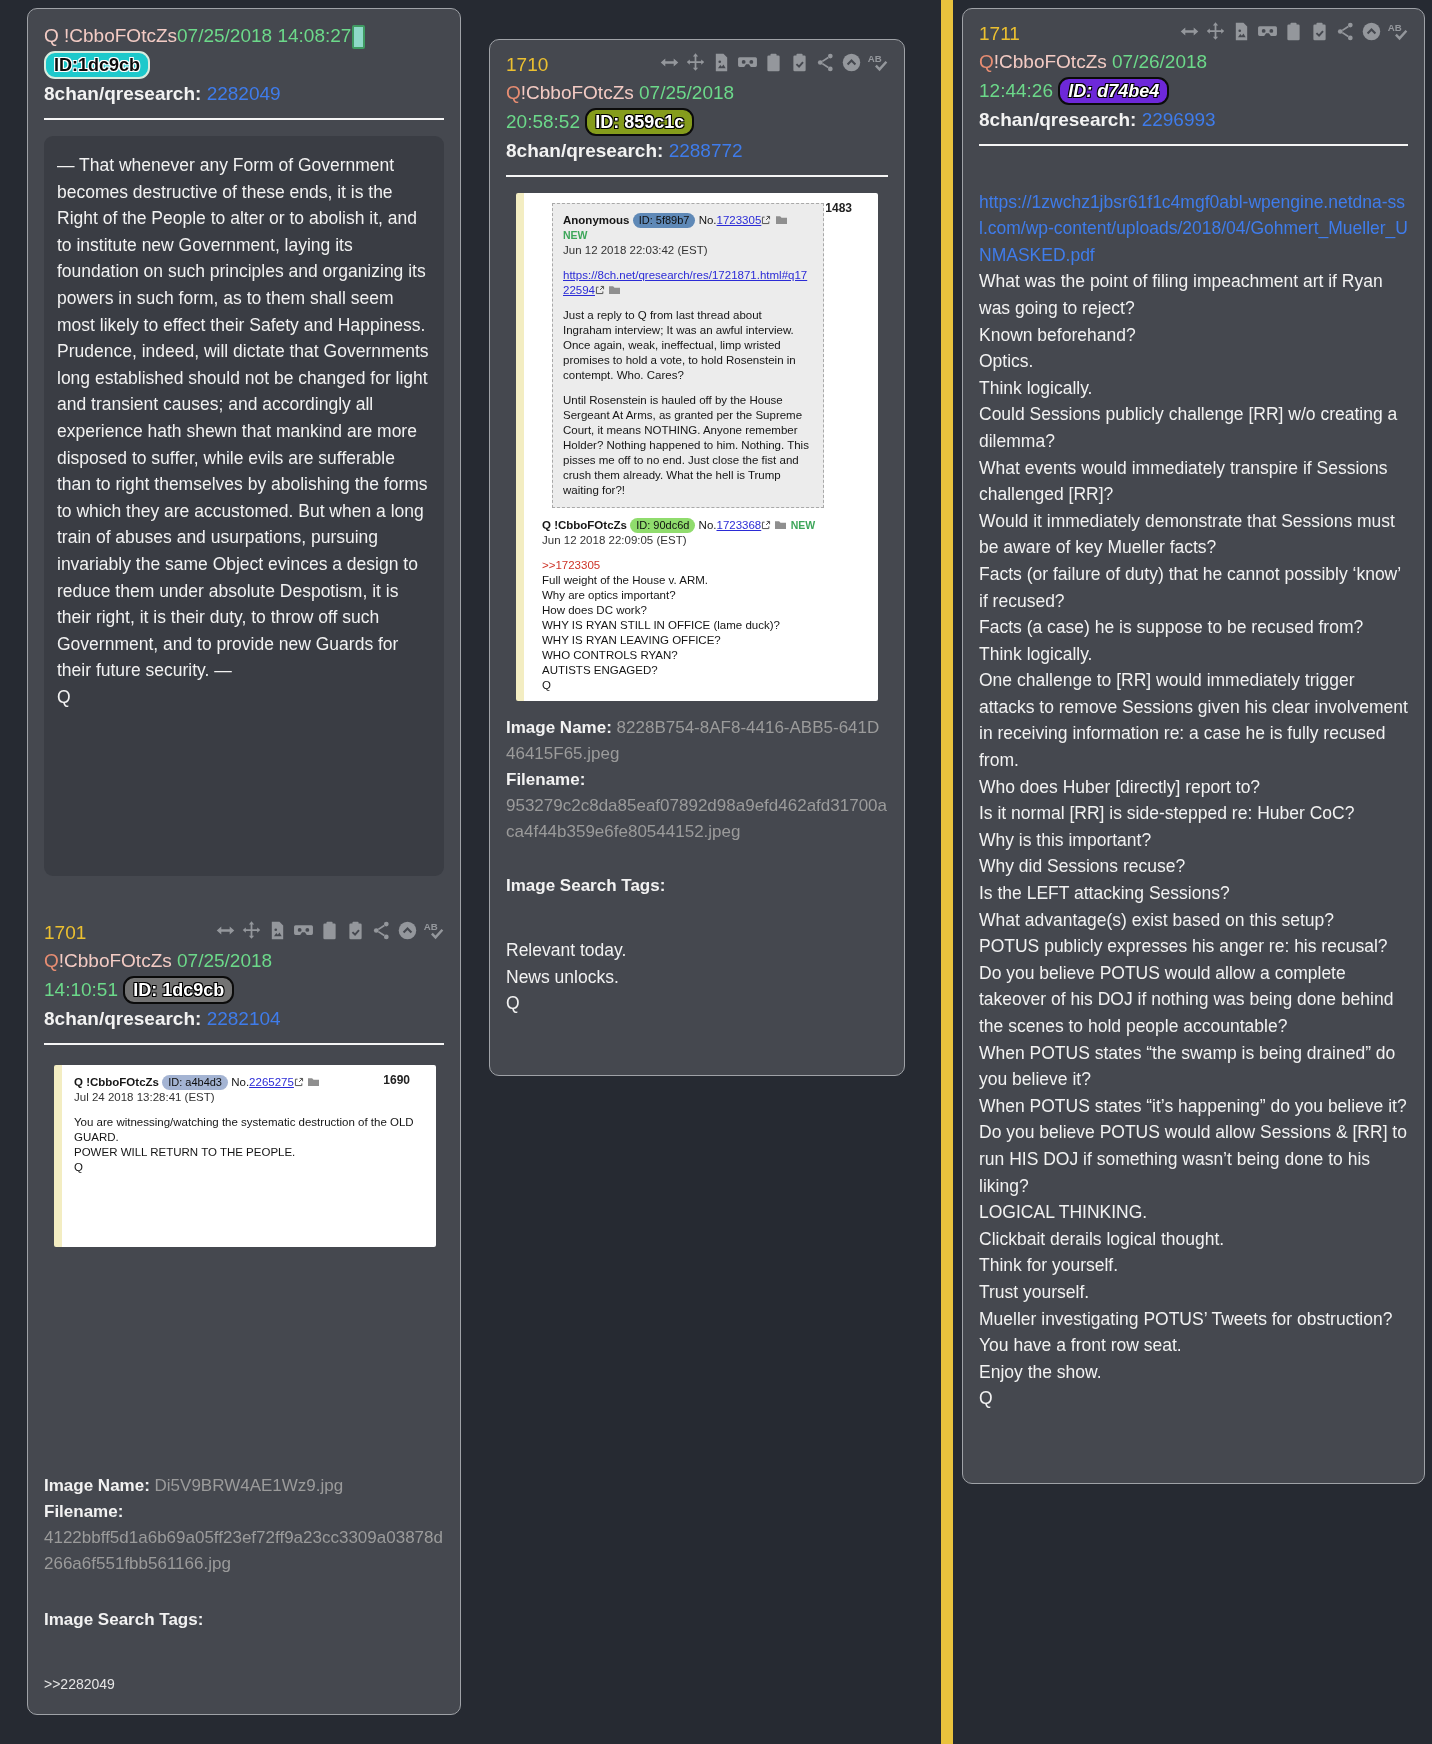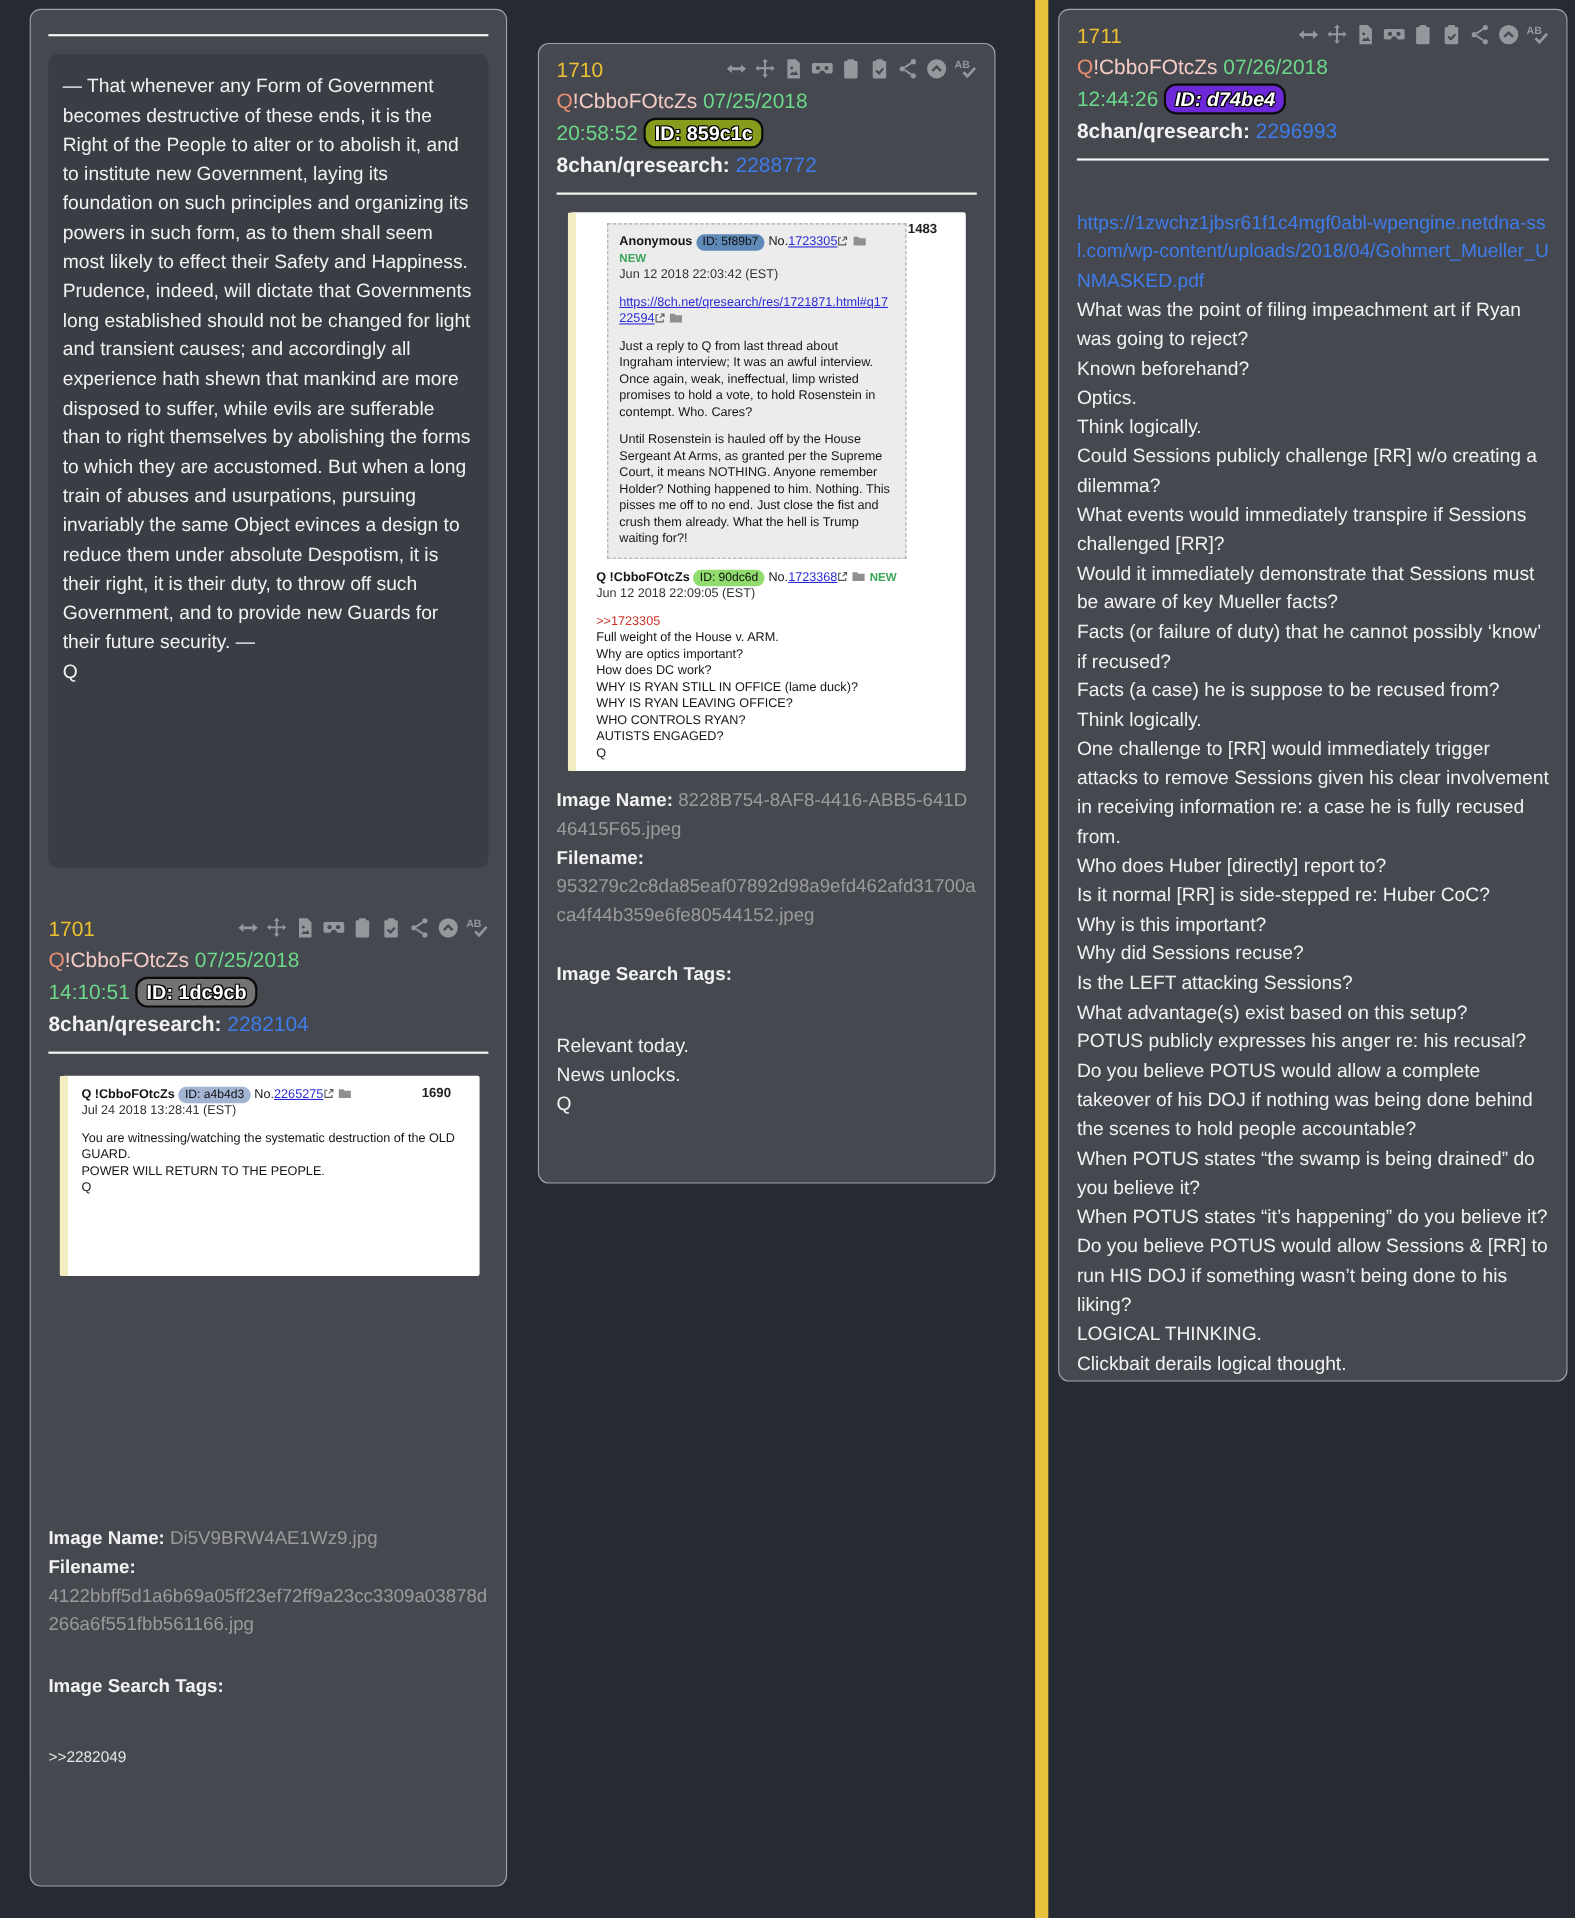--- a/index.html
+++ b/index.html
@@ -2,21 +2,21 @@
 <html><head>
 <meta charset="utf-8">
 <style>
   html,body{margin:0;padding:0;background:#1d2027;}
   .page{position:relative;width:1432px;height:1744px;background:#262a32;overflow:hidden;
         font-family:"Liberation Sans",sans-serif;color:#f2f2f2;}
   .card{position:absolute;background:#45484f;border:1px solid #9fa2a7;border-radius:10px;
         padding:12px 16px;box-sizing:border-box;overflow:hidden;}
   #card1{left:27px;top:8px;width:434px;height:1707px;}
   #card2{left:489px;top:8px;width:416px;height:1037px;margin-top:31px;}
-  #card3{left:962px;top:8px;width:463px;height:1248px;}
+  #card3{left:962px;top:8px;width:463px;height:1476px;}
   .accent-strip{position:absolute;left:941px;top:0;width:12px;height:1744px;background:#e9c23d;}
 
   .num-row{display:flex;justify-content:space-between;align-items:flex-start;min-height:26px;}
   .post-num{color:#ecc030;font-size:19px;line-height:26px;}
   .toolbar{display:flex;gap:5px;align-items:center;}
   .toolbar svg{width:21px;height:21px;fill:#94979c;cursor:pointer;}
 
   .hdr{font-size:19px;line-height:29px;}
   .q{color:#e88d72;} .trip{color:#f3cbc4;} .dt{color:#6cd98a;}
   .badge{display:inline-block;border:2px solid #0b0b0b;border-radius:11px;padding:0 8px;
@@ -54,20 +54,26 @@
   .inline-ico{display:inline-block;vertical-align:-1px;}
 </style>
 </head>
 <body>
 
 <div class="page">
 
   <div class="card" id="card1">
 
     <div>
+      <div class="hdr">
+        <span class="trip">Q !CbboFOtcZs</span><span class="dt">07/25/2018 14:08:27</span><span class="cursor-block"></span><br>
+        <span class="badge lightline" style="background-color: rgb(29, 201, 203);">ID:1dc9cb</span><br>
+        <span class="board">8chan/qresearch:</span>
+        <span class="board blue">2282049</span>
+      </div>
       <hr class="sep">
       <div class="body-box" style="height:708px;">
         <div class="body-text">— That whenever any Form of Government becomes destructive of these ends, it is the Right of the People to alter or to abolish it, and to institute new Government, laying its foundation on such principles and organizing its powers in such form, as to them shall seem most likely to effect their Safety and Happiness. Prudence, indeed, will dictate that Governments long established should not be changed for light and transient causes; and accordingly all experience hath shewn that mankind are more disposed to suffer, while evils are sufferable than to right themselves by abolishing the forms to which they are accustomed. But when a long train of abuses and usurpations, pursuing invariably the same Object evinces a design to reduce them under absolute Despotism, it is their right, it is their duty, to throw off such Government, and to provide new Guards for their future security. —
 Q</div>
       </div>
     </div>
 
     <div style="margin-top:44px;">
       <div class="num-row">
         <span class="post-num">1701</span>

